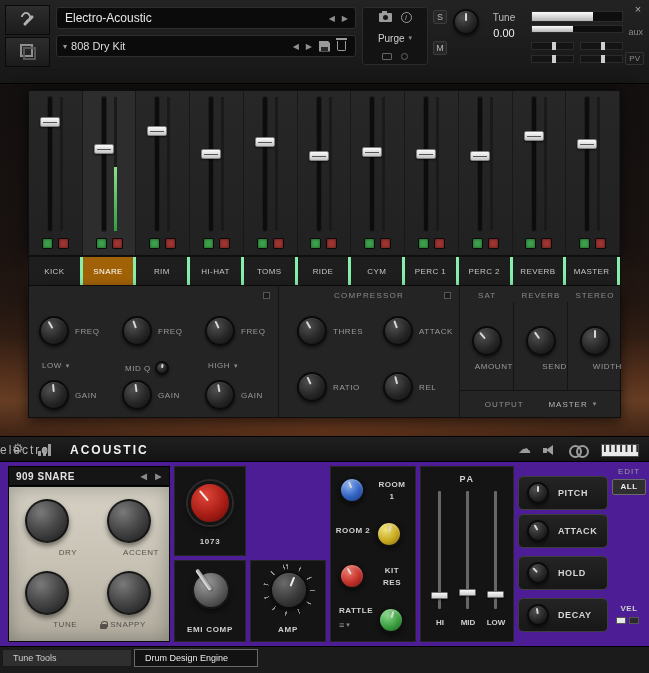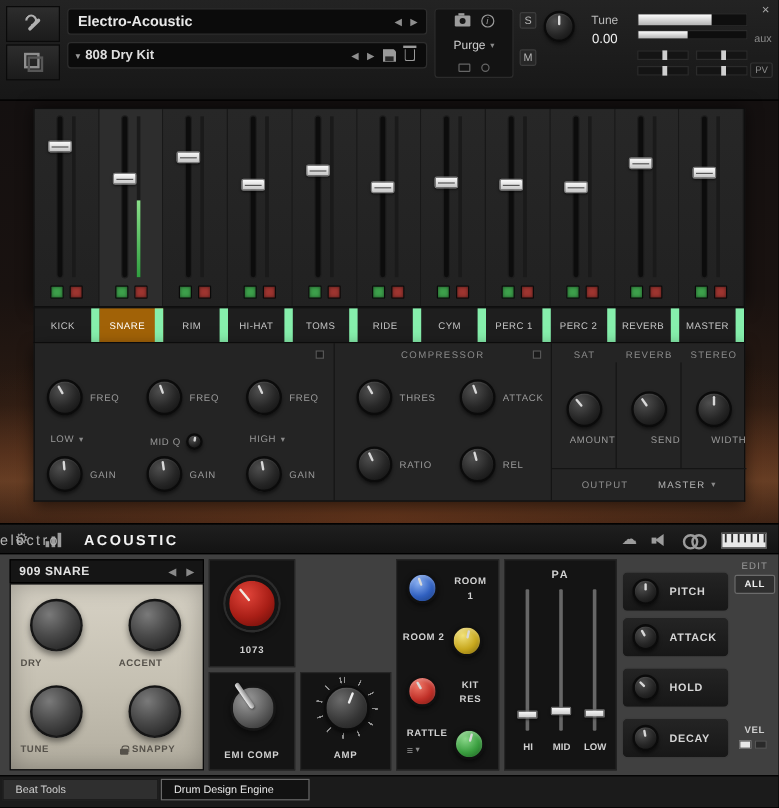--- a/index.html
+++ b/index.html
@@ -13,21 +13,21 @@
 .tile{flex:1;background:linear-gradient(#2d2d2d,#1b1b1b);border:1px solid #0a0a0a;display:flex;align-items:center;justify-content:center}
 .wrench-icon{width:14px;height:14px;position:relative;display:block}
 .wrench-icon::before{content:"";position:absolute;left:6px;top:1px;width:3px;height:13px;background:#b0b0b0;transform:rotate(45deg);border-radius:2px}
 .wrench-icon::after{content:"";position:absolute;left:0;top:-1px;width:6px;height:6px;border:2px solid #b0b0b0;border-radius:50%;border-bottom-color:transparent;transform:rotate(45deg)}
 .brand-logo{position:relative;width:16px;height:16px;display:block}
 .brand-logo::before,.brand-logo::after{content:"";position:absolute;width:9px;height:9px;border:2px solid #8f8f8f}
 .brand-logo::before{left:0;top:0}
 .brand-logo::after{right:0;bottom:0;border-color:#575757}
 .tb{position:absolute;left:56px;width:300px;height:22px;background:#0b0b0b;border:1px solid #2e2e2e;border-radius:3px;display:flex;align-items:center;color:#e8e8e8}
 .tb1{top:7px}.tb2{top:35px}
-.tb .name{flex:1;padding-left:8px;font-size:12px;font-weight:bold;white-space:nowrap;overflow:hidden}
+.tb .name{flex:1;padding-left:8px;font-size:12px;font-weight:normal;white-space:nowrap;overflow:hidden}
 .tb2 .name{font-size:11px;color:#ddd;padding-left:4px}
 .tb .nav{display:flex;gap:7px;padding:0 7px;color:#8f8f8f;font-size:8px}
 .chev{color:#9a9a9a;font-size:8px;padding-left:6px}
 .save-icon{width:11px;height:11px;background:#9a9a9a;clip-path:polygon(0 0,78% 0,100% 22%,100% 100%,0 100%);position:relative;margin-right:7px;display:block}
 .save-icon::after{content:"";position:absolute;left:2px;bottom:1px;width:7px;height:4px;background:#2a2a2a}
 .trash-icon{width:9px;height:10px;border:1px solid #9a9a9a;border-top:none;border-radius:0 0 2px 2px;position:relative;margin-right:9px;display:block}
 .trash-icon::before{content:"";position:absolute;left:-2px;top:-3px;width:11px;height:2px;background:#9a9a9a}
 .purgebox{position:absolute;left:362px;top:7px;width:66px;height:58px;background:#131313;border:1px solid #2b2b2b;border-radius:3px;display:flex;flex-direction:column;align-items:center;justify-content:space-between;padding:4px 0}
 .icon-row{display:flex;gap:9px;align-items:center}
 .camera-icon{width:13px;height:9px;background:#9c9c9c;border-radius:1px;position:relative;display:block}
@@ -66,21 +66,21 @@
 .slot{position:absolute;left:19px;top:6px;width:4px;height:134px;background:#0c0c0c;border-radius:2px;box-shadow:0 0 0 1px #1d1d1d}
 .cap{position:absolute;left:-8px;width:20px;height:10px;background:linear-gradient(#fafafa,#c6c6c6);border-radius:2px;border:1px solid #808080;box-shadow:0 1px 2px rgba(0,0,0,.6)}
 .cap::after{content:"";position:absolute;left:2px;right:2px;top:4px;height:1px;background:#555}
 .meter{position:absolute;left:31px;top:6px;width:3px;height:134px;background:#1a1a1a}
 .meter .mfill{position:absolute;bottom:0;left:0;right:0;background:linear-gradient(#8ae08a,#2f9e3f)}
 .leds{position:absolute;left:0;right:0;top:147px;display:flex;justify-content:center;gap:5px}
 .led{width:11px;height:11px;border-radius:1px;border:1px solid #0a0a0a}
 .led.g{background:#3da04b;box-shadow:inset 0 0 3px rgba(0,0,0,.55)}
 .led.r{background:#9e3530;box-shadow:inset 0 0 3px rgba(0,0,0,.55)}
 .chlabels{position:absolute;left:28px;top:256px;width:593px;height:30px;display:grid;grid-template-columns:repeat(11,1fr);background:#1e1e1e;border:1px solid #0e0e0e;border-top:1px solid #101010}
-.chlabel{display:flex;align-items:center;justify-content:center;font-size:8px;letter-spacing:.4px;color:#c4c4c4;border-right:7px solid #86efac}
+.chlabel{display:flex;align-items:center;justify-content:center;font-size:8px;letter-spacing:.4px;color:#c4c4c4;border-right:3px solid #86efac}
 .chlabel.sel{background:#a16207;color:#fff}
 
 
 .fxpanel{position:absolute;left:28px;top:286px;width:593px;height:132px;background:#242424;border:1px solid #0e0e0e;border-top:none;box-shadow:0 4px 12px rgba(0,0,0,.6)}
 .fxsec{position:absolute;top:0;bottom:0}
 .sec-eq{left:0;width:249px}
 .sec-comp{left:249px;width:181px;border-left:1px solid #141414}
 .sec-right{left:430px;width:163px;border-left:1px solid #141414}
 .fxhead{position:absolute;top:5px;left:0;right:0;text-align:center;font-size:8px;letter-spacing:1.2px;color:#8a8a8a}
 .enbox{position:absolute;top:6px;right:8px;width:7px;height:7px;border:1px solid #565656;background:#1a1a1a}
@@ -125,29 +125,29 @@
 .cloud-icon{position:absolute;right:118px;top:4px;color:#9c9c9c;font-size:13px}
 .speaker-icon{position:absolute;right:92px;top:8px;width:14px;height:11px}
 .speaker-icon::before{content:"";position:absolute;left:0;top:3px;width:4px;height:5px;background:#9c9c9c}
 .speaker-icon::after{content:"";position:absolute;left:3px;top:0;width:0;height:0;border:5.5px solid transparent;border-right:7px solid #9c9c9c;border-left:none}
 .link-icon{position:absolute;right:62px;top:8px;width:18px;height:10px}
 .link-icon::before,.link-icon::after{content:"";position:absolute;top:0;width:9px;height:9px;border:2px solid #9c9c9c;border-radius:50%}
 .link-icon::before{left:0}.link-icon::after{left:7px}
 .keyboard-icon{position:absolute;right:10px;top:7px;width:38px;height:13px;background:#e9e9e9;border:1px solid #4a4a4a;background-image:linear-gradient(90deg,#2a2a2a 1.5px,transparent 1.5px);background-size:5.4px 60%;background-repeat:repeat-x;background-position:2px 0}
 
 
-.editor{position:absolute;left:0;top:462px;width:649px;height:184px;background:#404040}
+.editor{position:absolute;left:0;top:462px;width:649px;height:184px;background:#4c1d95}
 .colA{position:absolute;left:8px;top:4px;width:162px;height:176px}
 .drumhdr{height:20px;background:#151515;border:1px solid #000;display:flex;align-items:center;color:#e2e2e2;font-size:10px;font-weight:bold;letter-spacing:.5px;padding:0 7px}
 .drumhdr .nav{margin-left:auto;display:flex;gap:8px;color:#8a8a8a;font-size:8px}
 .beige{position:absolute;left:0;top:20px;right:0;bottom:0;background:linear-gradient(180deg,#d7d2c5,#c5c0b2 55%,#b2ad9f);box-shadow:inset 0 0 20px rgba(0,0,0,.28);border:1px solid #0a0a0a}
 .bigknob{position:absolute;width:44px;height:44px;border-radius:50%;background:radial-gradient(circle at 35% 28%,#7a7a7a,#4a4a4a 45%,#2a2a2a 80%,#1b1b1b);border:2px solid rgba(15,15,15,.85);box-shadow:0 3px 5px rgba(0,0,0,.45)}
 .bigknob .ptr::before{height:11px;top:4px;background:#d8d4c8}
 .bk1{left:16px;top:12px}.bk2{left:98px;top:12px}.bk3{left:16px;top:84px}.bk4{left:98px;top:84px}
-.blabel{position:absolute;width:60px;text-align:left;font-size:8px;font-weight:bold;color:#55514a;letter-spacing:.5px}
+.blabel{position:absolute;width:60px;text-align:right;font-size:8px;font-weight:normal;color:#55514a;letter-spacing:.5px}
 .bl1{left:8px;top:61px}.bl2{left:90px;top:61px}.bl3{left:8px;top:133px}
 .bl4{left:84px;top:133px;display:flex;align-items:center;justify-content:center;gap:3px}
 .lock-icon{position:relative;width:7px;height:8px;display:inline-block}
 .lock-icon::before{content:"";position:absolute;left:1px;top:0;width:5px;height:5px;border:1.5px solid #55514a;border-bottom:none;border-radius:3px 3px 0 0}
 .lock-icon::after{content:"";position:absolute;left:0;top:3px;width:7px;height:5px;background:#55514a;border-radius:1px}
 .mod{position:absolute;background:#141414;border:1px solid #262626}
 .modB1{left:174px;top:4px;width:72px;height:90px}
 .modB2{left:174px;top:98px;width:72px;height:82px}
 .modC1{left:250px;top:4px;width:76px;height:90px}
 .modC2{left:250px;top:98px;width:76px;height:82px}
@@ -695,17 +695,17 @@
     <div class="edit-label">EDIT</div>
     <div class="all-btn">ALL</div>
     <div class="vel-label">VEL</div>
     <div class="vel-leds">
       <span class="vled on"></span>
       <span class="vled off"></span>
     </div>
   </section>
 
   <footer class="tabbar">
-    <div class="tab tab1">Beat Tools</div>
+    <div class="tab tab1">Tune Tools</div>
     <div class="tab tab2">Drum Design Engine</div>
   </footer>
 
 </div>
 
 </body></html>

